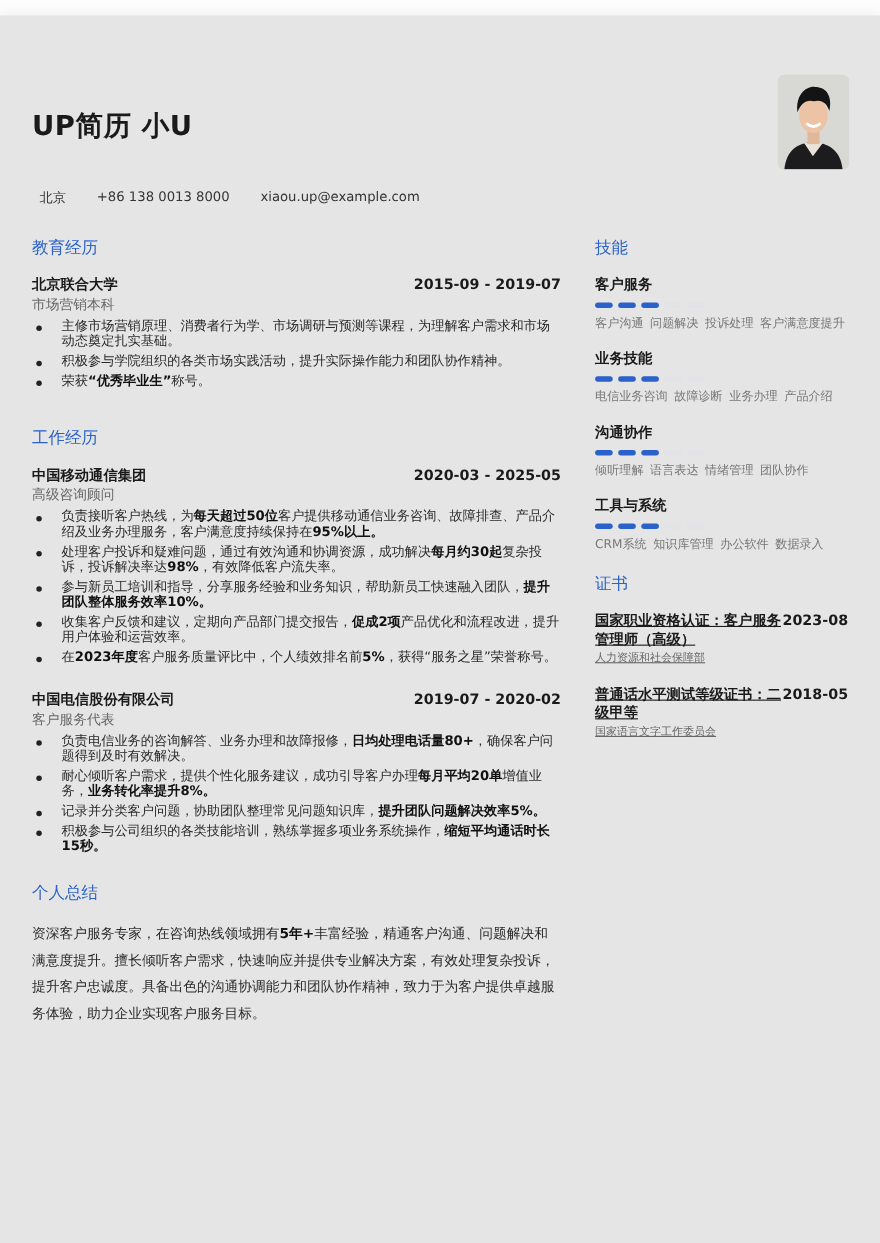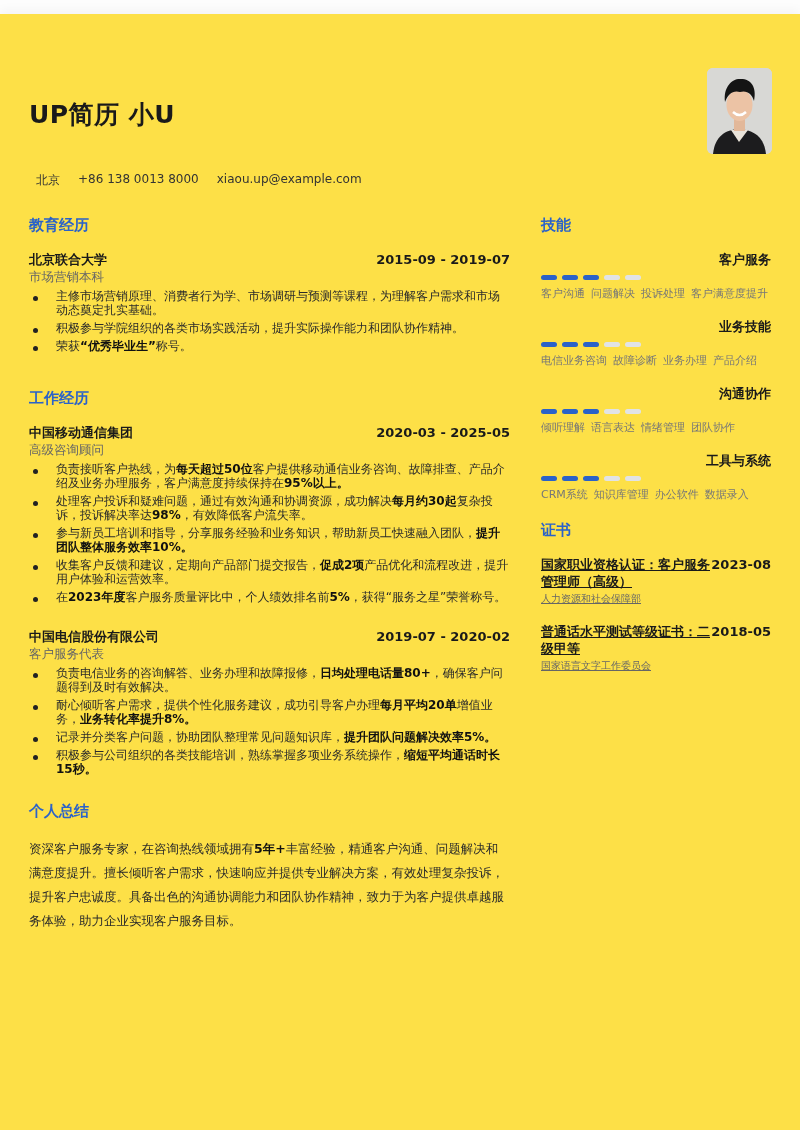--- a/index.html
+++ b/index.html
@@ -1,34 +1,34 @@
 <!DOCTYPE html>
 <html><head>
 <meta charset="utf-8">
 <style>
   * { box-sizing: border-box; margin: 0; padding: 0; }
   html, body { width: 800px; height: 1130px; background: #fdfdfd; }
   body { font-family: "DejaVu Sans", "Liberation Sans", sans-serif; color: #1f1f1f; position: relative; overflow: hidden; }
-  .sheet { position: absolute; left: 0; top: 14px; width: 800px; height: 1116px; background: #fde047; box-shadow: 0 -4px 10px rgba(0,0,0,0.04); }
+  .sheet { position: absolute; left: 0; top: 14px; width: 800px; height: 1116px; background: #e5e5e5; box-shadow: 0 -4px 10px rgba(0,0,0,0.04); }
   .name { position: absolute; left: 29px; top: 84px; font-size: 25px; font-weight: 600; color: #1a1a1a; letter-spacing: 0.5px; }
-  .contact { position: absolute; left: 36px; top: 158px; font-size: 12px; color: #333; display: flex; gap: 18px; }
+  .contact { position: absolute; left: 36px; top: 158px; font-size: 12px; color: #333; display: flex; gap: 28px; }
   .photo { position: absolute; left: 707px; top: 54px; width: 65px; height: 86px; border-radius: 6px; overflow: hidden; background: #d9d9d6; }
   .left { position: absolute; left: 29px; top: 200px; width: 481px; }
   .right { position: absolute; left: 541px; top: 200px; width: 230px; }
-  .sec-title { font-size: 15px; font-weight: 700; color: #2a62c9; margin-bottom: 15px; height: 22px; line-height: 22px; }
+  .sec-title { font-size: 15px; font-weight: 400; color: #2a62c9; margin-bottom: 15px; height: 22px; line-height: 22px; }
   .entry-head { display: flex; justify-content: space-between; font-size: 13px; font-weight: 700; color: #1a1a1a; line-height: 17px; }
   .entry-sub { display: flex; justify-content: flex-start; font-size: 12.5px; color: #666; line-height: 17px; margin-bottom: 4px; }
   ul.bullets { list-style: none; }
   ul.bullets li { position: relative; padding-left: 27px; font-size: 12px; line-height: 14px; color: #2a2a2a; margin-bottom: 4px; }
   ul.bullets li::before { content: ""; position: absolute; left: 4px; top: 7px; width: 5px; height: 5px; border-radius: 50%; background: #222; }
   b { font-weight: 700; color: #111; }
   .edu-block { margin-bottom: 34px; }
   .job-block { margin-bottom: 24px; }
   .summary { font-size: 12.5px; line-height: 24px; color: #2a2a2a; }
-  .skill { margin-bottom: 17px; text-align: right; }
+  .skill { margin-bottom: 17px; }
   .skill-name { font-size: 13px; font-weight: 700; color: #1a1a1a; line-height: 17px; margin-bottom: 7px; }
   .bars { display: flex; gap: 5px; margin-bottom: 6px; }
   .bar { width: 16px; height: 5px; border-radius: 3px; background: #e1e3e6; }
   .bar.on { background: #2a62c9; }
   .tags { font-size: 11px; color: #777; display: flex; gap: 6px; white-space: nowrap; }
   .cert-sec { margin-top: 14px; }
   .cert { margin-bottom: 16px; }
   .cert-head { display: flex; justify-content: space-between; font-size: 13px; font-weight: 700; color: #1a1a1a; line-height: 17px; }
   .cert-head .cname { width: 170px; text-decoration: underline; }
   .cert-issuer { font-size: 10px; color: #666; line-height: 17px; text-decoration: underline; }

